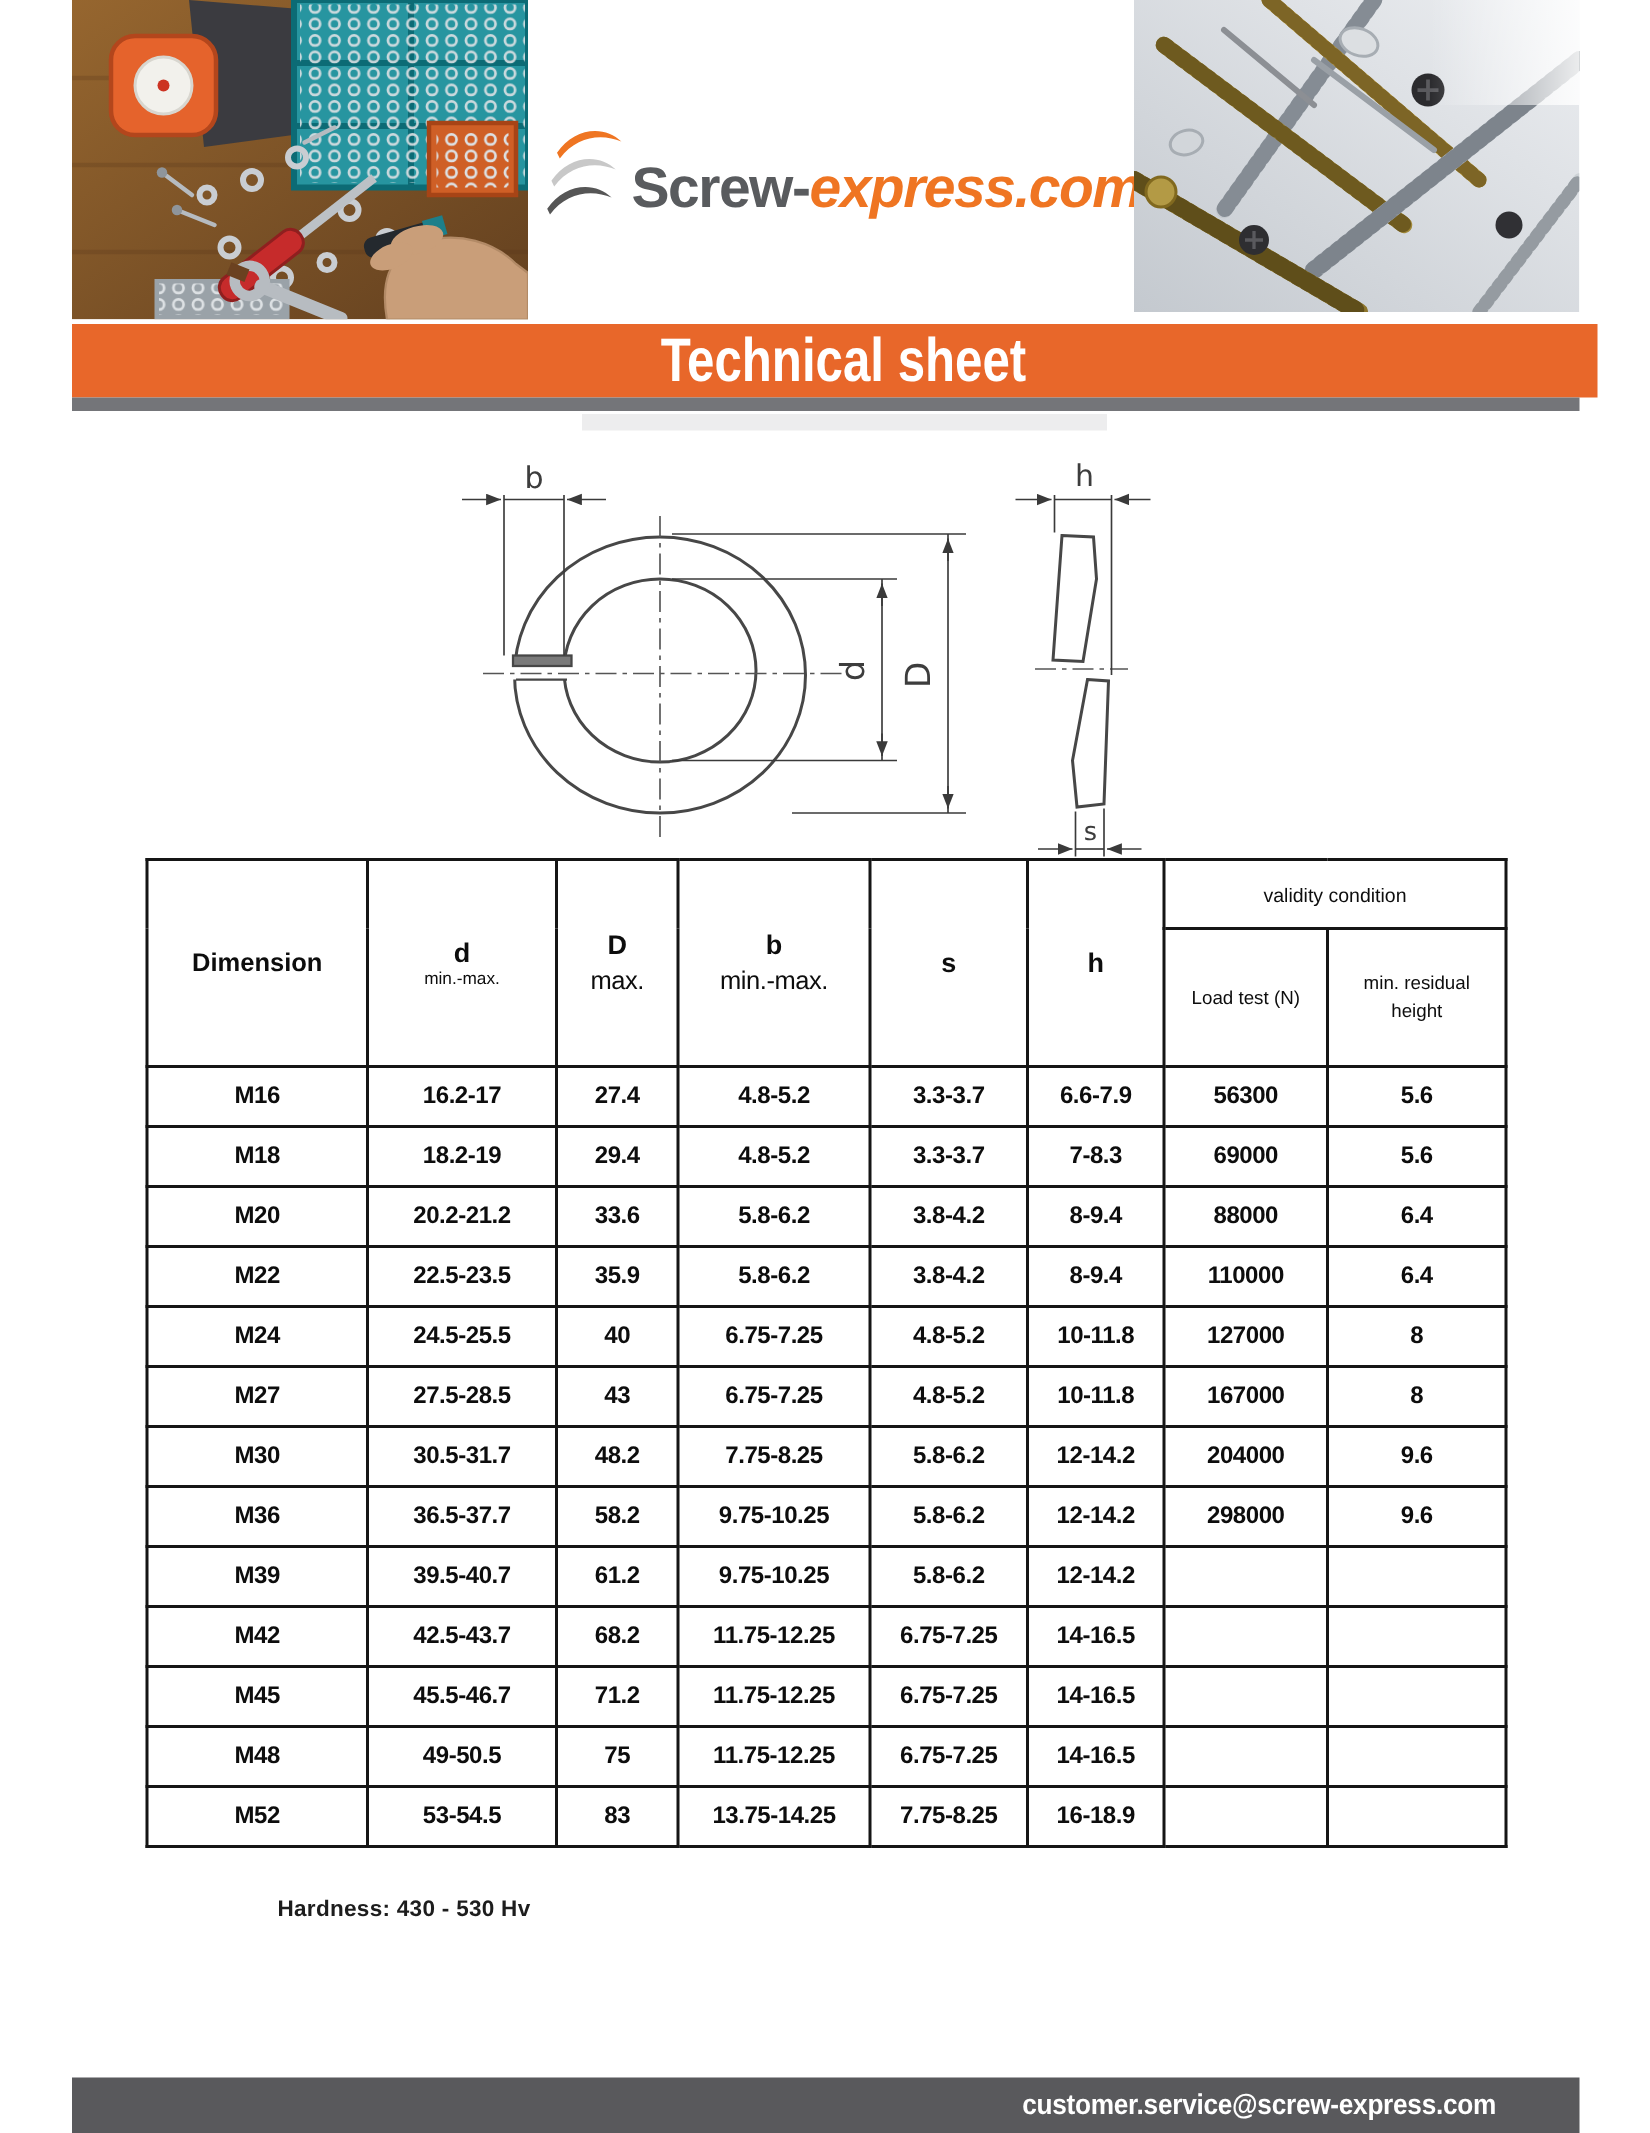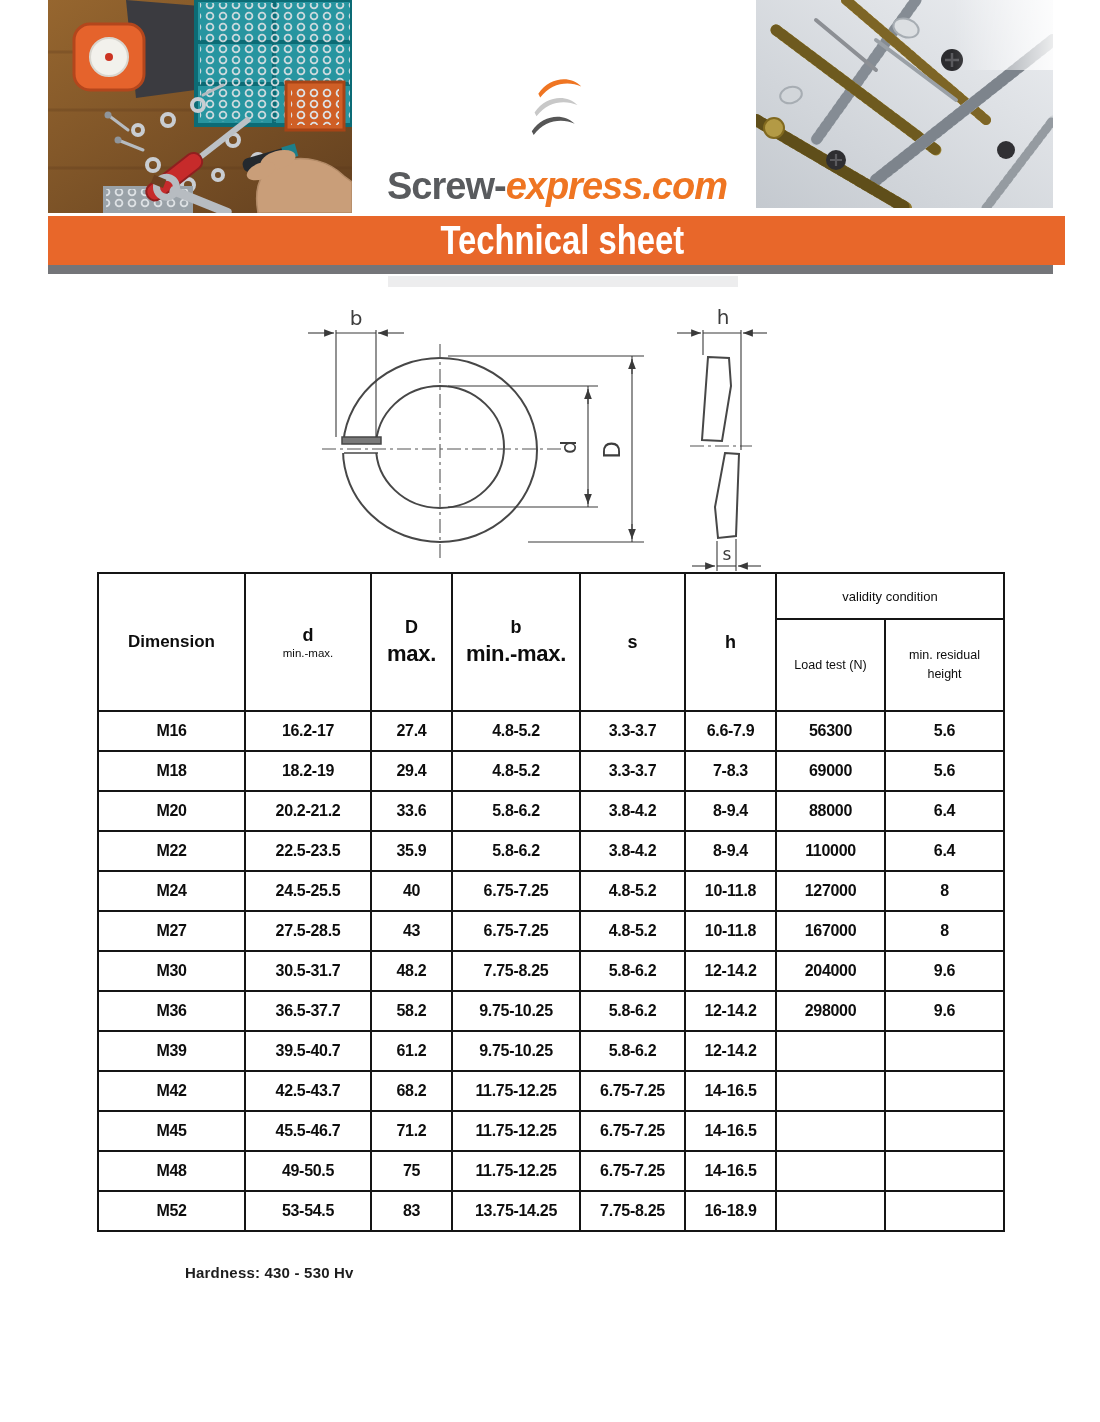--- a/index.html
+++ b/index.html
@@ -7,21 +7,21 @@
     position:relative;width:1100px;height:1422px;margin:0 auto;
     background:#ffffff;overflow:hidden;
     font-family:"Liberation Sans",sans-serif;color:#111;
   }
   
   .photo-left{position:absolute;left:48px;top:0;width:304px;height:213px;overflow:hidden;}
   .photo-right{position:absolute;left:756px;top:0;width:297px;height:208px;overflow:hidden;}
   .photo-left svg,.photo-right svg{display:block;}
   
   .logo{position:absolute;left:362px;top:72px;width:390px;height:76px;
-        display:flex;align-items:center;gap:25px;flex-direction:column;}
+        display:flex;align-items:flex-end;gap:3px;}
   .logo-arcs{width:56px;height:68px;flex:0 0 auto;}
   .logo-text{font-size:38px;font-weight:700;letter-spacing:-1px;white-space:nowrap;}
   .brand-dark{color:#595b5e;}
   .brand-orange{color:var(--logo-orange,#ef7522);font-style:italic;}
   
   .banner{position:absolute;left:48px;top:216px;width:1005px;height:49px;
           background:var(--accent-orange,#e8672a);display:flex;align-items:center;justify-content:center;padding-left:12px;}
   .banner-text{color:#ffffff;font-size:41px;font-weight:700;line-height:1;
                display:inline-block;transform:scaleX(.8);letter-spacing:0px;}
   .gray-strip{position:absolute;left:48px;top:265px;width:1005px;height:9px;
@@ -39,21 +39,21 @@
   .spec-table th,.spec-table td{
     border:2px solid #151515;text-align:center;vertical-align:middle;
     padding:0;color:#0d0d0d;overflow:hidden;
   }
   .spec-table thead tr.hrow1 th{height:44px;}
   .spec-table thead tr.hrow2 th{height:90px;}
   .spec-table tbody td{height:38px;font-weight:700;font-size:16px;letter-spacing:-0.3px;}
   .th-dim{font-size:17px;font-weight:700;}
   .h-main{font-size:18px;font-weight:700;line-height:1.15;}
   .h-sub-sm{font-size:11.5px;font-weight:400;margin-top:2px;}
-  .h-sub-lg{font-size:22px;font-weight:700;margin-top:3px;letter-spacing:-0.3px;}
+  .h-sub-lg{font-size:17px;font-weight:400;margin-top:3px;letter-spacing:-0.3px;}
   .th-validity{font-size:13px;font-weight:400;}
   .th-small{font-size:12.5px;font-weight:400;line-height:1.5;}
   
   .hardness-note{position:absolute;left:185px;top:1264px;font-size:15px;color:#1d1d1d;
                  font-weight:700;letter-spacing:.2px;}
   .footer-bar{position:absolute;left:48px;top:1385px;width:1005px;height:37px;
               background:var(--footer-gray,#59595c);display:flex;align-items:center;justify-content:flex-end;}
   .footer-email{color:#ffffff;font-size:19px;font-weight:700;margin-right:56px;
                 display:inline-block;transform:scaleX(.92);transform-origin:right center;letter-spacing:-0.2px;}
 </style>
@@ -423,14 +423,17 @@
           <td>7.75-8.25</td>
           <td>16-18.9</td>
           <td></td>
           <td></td>
         </tr>
       </tbody>
   </table>
 
   <div class="hardness-note">Hardness: 430 - 530 Hv</div>
 
+  <div class="footer-bar">
+    <span class="footer-email">customer.service@screw-express.com</span>
+  </div>
 
 </div>
 
 </body></html>

